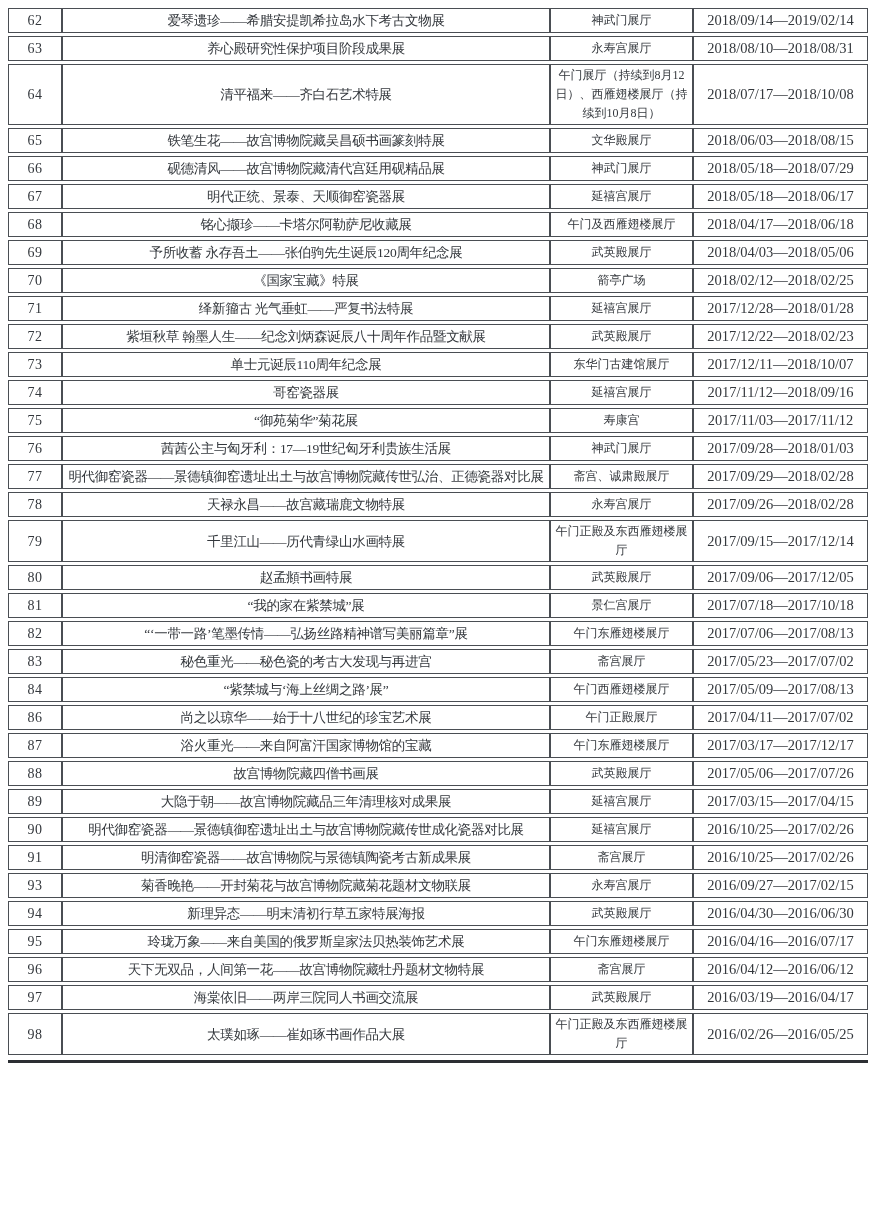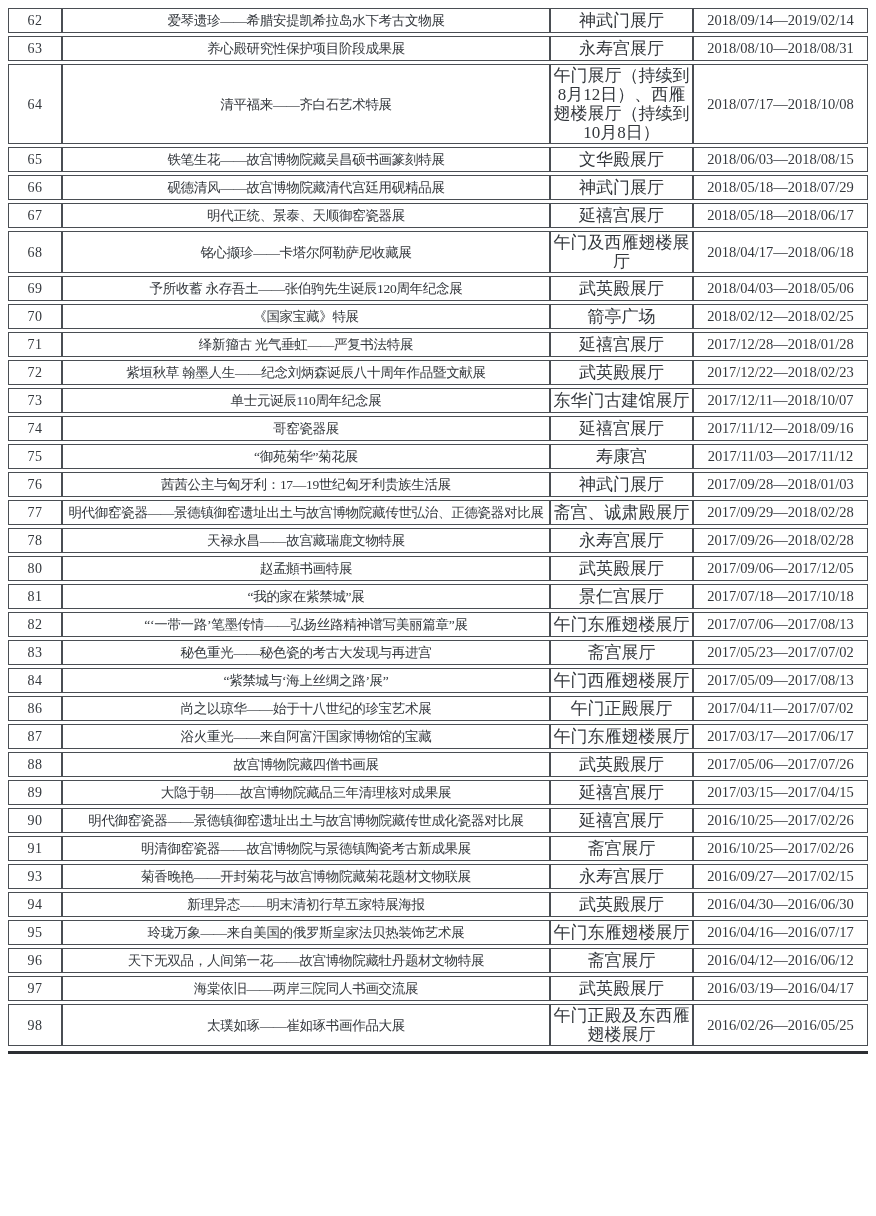--- a/index.html
+++ b/index.html
@@ -39,21 +39,21 @@
   td.c-num {
     font-size: 14px;
     letter-spacing: 0.5px;
   }
   td.c-title {
     font-size: 13.5px;
     letter-spacing: -0.3px;
     padding: 1px 4px;
   }
   td.c-venue {
-    font-size: 17px;
+    font-size: 12px;
     padding: 1px 2px;
   }
   td.c-dates {
     font-size: 14.5px;
     white-space: nowrap;
     margin-left: 28px;
   }
   .bottom-rule {
     width: 860px;
     height: 3px;
@@ -169,20 +169,26 @@
           <td class="c-venue">斋宫、诚肃殿展厅</td>
           <td class="c-dates">2017/09/29—2018/02/28</td>
         </tr>
         <tr>
           <td class="c-num">78</td>
           <td class="c-title">天禄永昌——故宫藏瑞鹿文物特展</td>
           <td class="c-venue">永寿宫展厅</td>
           <td class="c-dates">2017/09/26—2018/02/28</td>
         </tr>
         <tr>
+          <td class="c-num">79</td>
+          <td class="c-title">千里江山——历代青绿山水画特展</td>
+          <td class="c-venue">午门正殿及东西雁翅楼展厅</td>
+          <td class="c-dates">2017/09/15—2017/12/14</td>
+        </tr>
+        <tr>
           <td class="c-num">80</td>
           <td class="c-title">赵孟頫书画特展</td>
           <td class="c-venue">武英殿展厅</td>
           <td class="c-dates">2017/09/06—2017/12/05</td>
         </tr>
         <tr>
           <td class="c-num">81</td>
           <td class="c-title">“我的家在紫禁城”展</td>
           <td class="c-venue">景仁宫展厅</td>
           <td class="c-dates">2017/07/18—2017/10/18</td>
@@ -208,21 +214,21 @@
         <tr>
           <td class="c-num">86</td>
           <td class="c-title">尚之以琼华——始于十八世纪的珍宝艺术展</td>
           <td class="c-venue">午门正殿展厅</td>
           <td class="c-dates">2017/04/11—2017/07/02</td>
         </tr>
         <tr>
           <td class="c-num">87</td>
           <td class="c-title">浴火重光——来自阿富汗国家博物馆的宝藏</td>
           <td class="c-venue">午门东雁翅楼展厅</td>
-          <td class="c-dates">2017/03/17—2017/06/17</td>
+          <td class="c-dates">2017/03/17—2017/12/17</td>
         </tr>
         <tr>
           <td class="c-num">88</td>
           <td class="c-title">故宫博物院藏四僧书画展</td>
           <td class="c-venue">武英殿展厅</td>
           <td class="c-dates">2017/05/06—2017/07/26</td>
         </tr>
         <tr>
           <td class="c-num">89</td>
           <td class="c-title">大隐于朝——故宫博物院藏品三年清理核对成果展</td>

